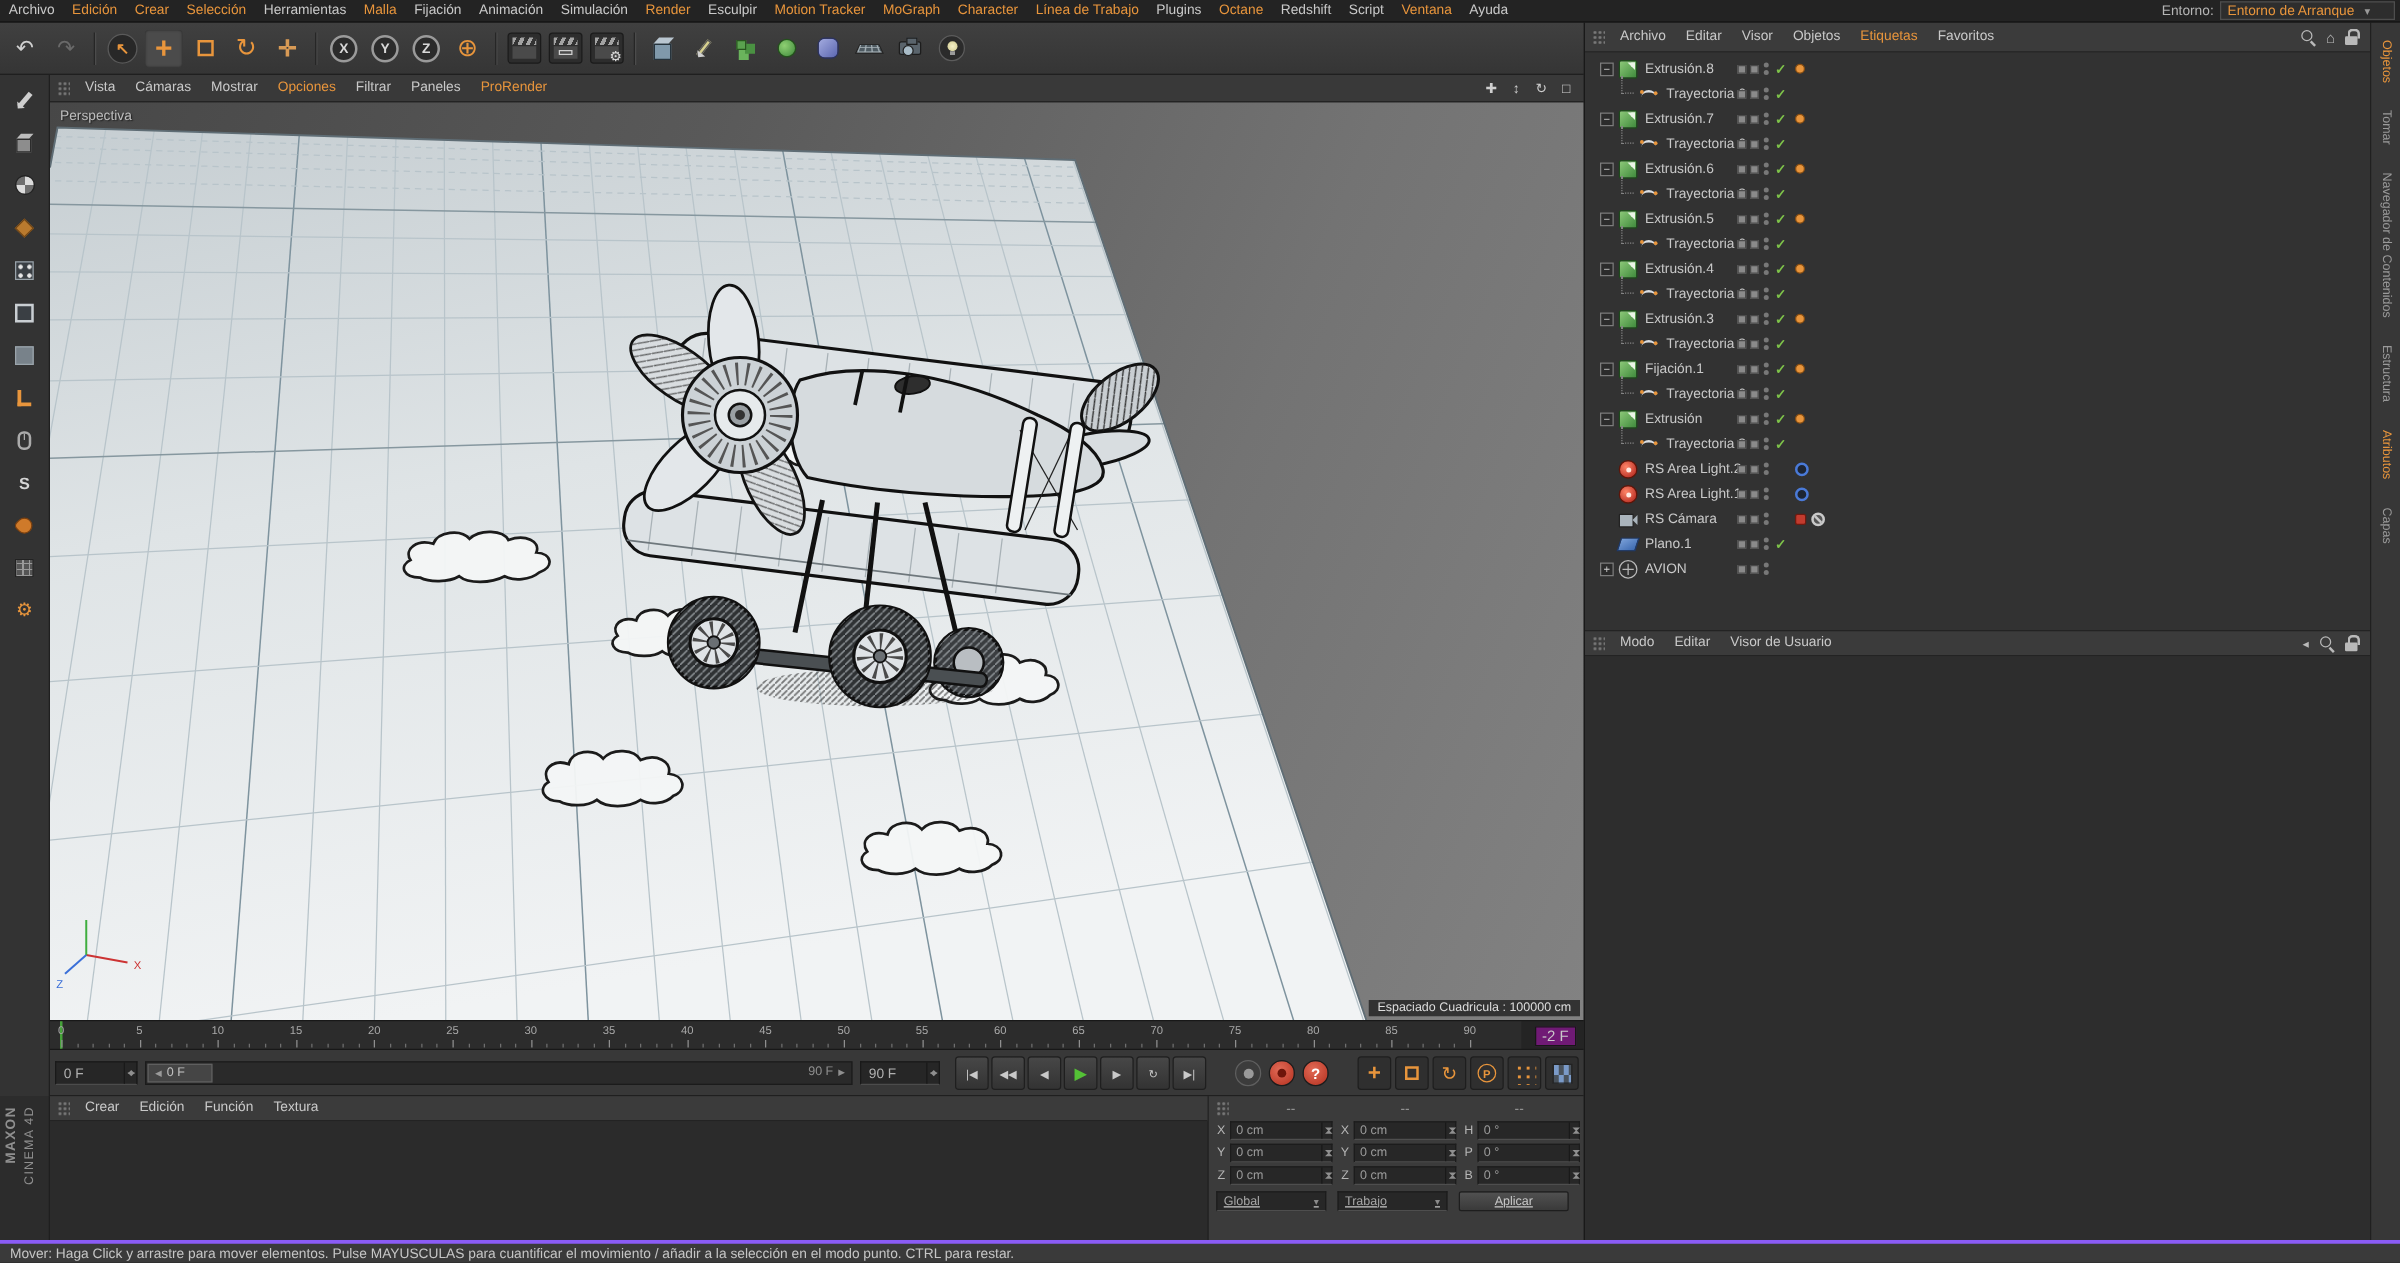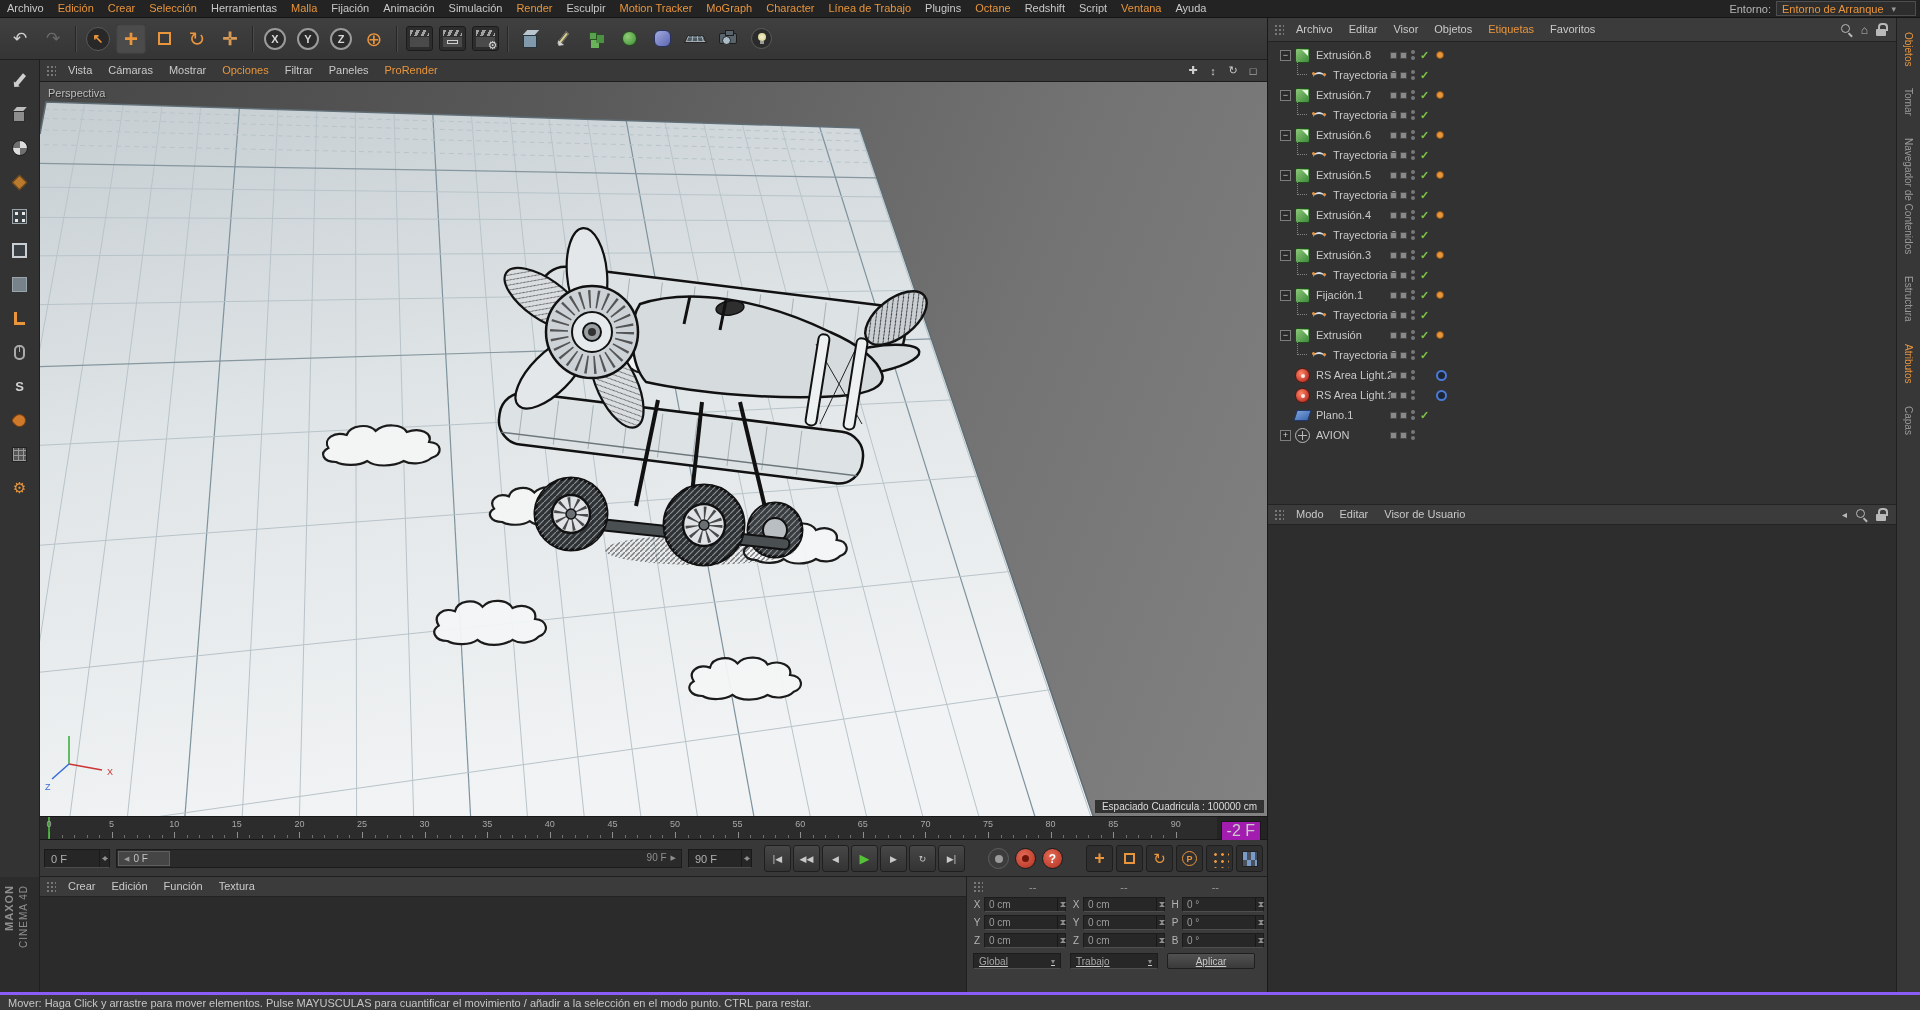--- a/index.html
+++ b/index.html
@@ -104,21 +104,21 @@
   #grid-label { position:absolute; right:3px; bottom:3px; background:rgba(30,30,30,.78); color:#dddddd; font-size:10px; padding:1px 7px; z-index:3; }
 
   
   #ruler { position:absolute; left:40px; top:816px; width:1227px; height:24px; background:#2c2c2c; border-top:1px solid #181818; border-bottom:1px solid #181818; }
   .tickN { position:absolute; top:2px; width:18px; margin-left:-9px; text-align:center; font-size:9px; color:#a8a8a8; }
   .tick { position:absolute; bottom:1px; width:1px; background:#8f8f8f; }
   .tick.minor { height:3px; background:#6f6f6f; }
   .tick.major { height:6px; }
   #ruler-dark-end { position:absolute; right:0; top:0; bottom:0; width:50px; background:rgba(0,0,0,.18); }
   #playhead { position:absolute; left:8px; top:0; bottom:0; width:2px; background:#46a33a; }
-  #frame-offset-chip { position:absolute; right:6px; top:4px; background:#a21caf; border:1px solid #171717; color:#c9c9c9; font-size:16px; padding:0 5px; }
+  #frame-offset-chip { position:absolute; right:6px; top:4px; background:#701a75; border:1px solid #171717; color:#c9c9c9; font-size:12px; padding:0 5px; }
 
   
   #transport { position:absolute; left:40px; top:840px; width:1227px; height:37px; background:#383838; border-bottom:1px solid #1f1f1f; }
   .tfield { position:absolute; background:#262626; border:1px solid #191919; border-bottom-color:#4c4c4c; display:flex; align-items:center; justify-content:space-between; padding-left:6px; color:#b0b0b0; height:19px; top:9px; }
   .spin { width:10px; align-self:stretch; border-left:1px solid #191919; position:relative; }
   .spin::before { content:""; position:absolute; left:2px; top:3px; border:3px solid transparent; border-bottom-color:#8f8f8f; }
   .spin::after { content:""; position:absolute; left:2px; bottom:3px; border:3px solid transparent; border-top-color:#8f8f8f; }
   #range-slider { position:absolute; left:76px; top:9px; width:566px; height:19px; background:#2a2a2a; border:1px solid #1b1b1b; }
   .range-chip { position:absolute; left:1px; top:1px; bottom:1px; width:52px; background:#454545; border:1px solid #5f5f5f; display:flex; align-items:center; gap:4px; padding:0 5px; color:#c2c2c2; font-size:10px; }
   .range-chip::before { content:"◀"; font-size:7px; color:#9a9a9a; }
@@ -1134,20 +1134,37 @@
             <i></i>
             <i></i>
           </span>
         </span>
         <span class="om-tags">
           <i class="tag-bluering"></i>
         </span>
       </div>
     <div class="om-row lvl0">
         <span class="sp"></span>
+        <span class="oi oi-camera"></span>
+        <span class="oname">RS Cámara</span>
+        <span class="right-cluster">
+          <i class="vis-sq"></i>
+          <i class="vis-sq"></i>
+          <span class="dotcol">
+            <i></i>
+            <i></i>
+          </span>
+        </span>
+        <span class="om-tags">
+          <i class="tag-red"></i>
+          <i class="tag-ban"></i>
+        </span>
+      </div>
+    <div class="om-row lvl0">
+        <span class="sp"></span>
         <span class="oi oi-plane"></span>
         <span class="oname">Plano.1</span>
         <span class="right-cluster">
           <i class="vis-sq"></i>
           <i class="vis-sq"></i>
           <span class="dotcol">
             <i></i>
             <i></i>
           </span>
         </span>

